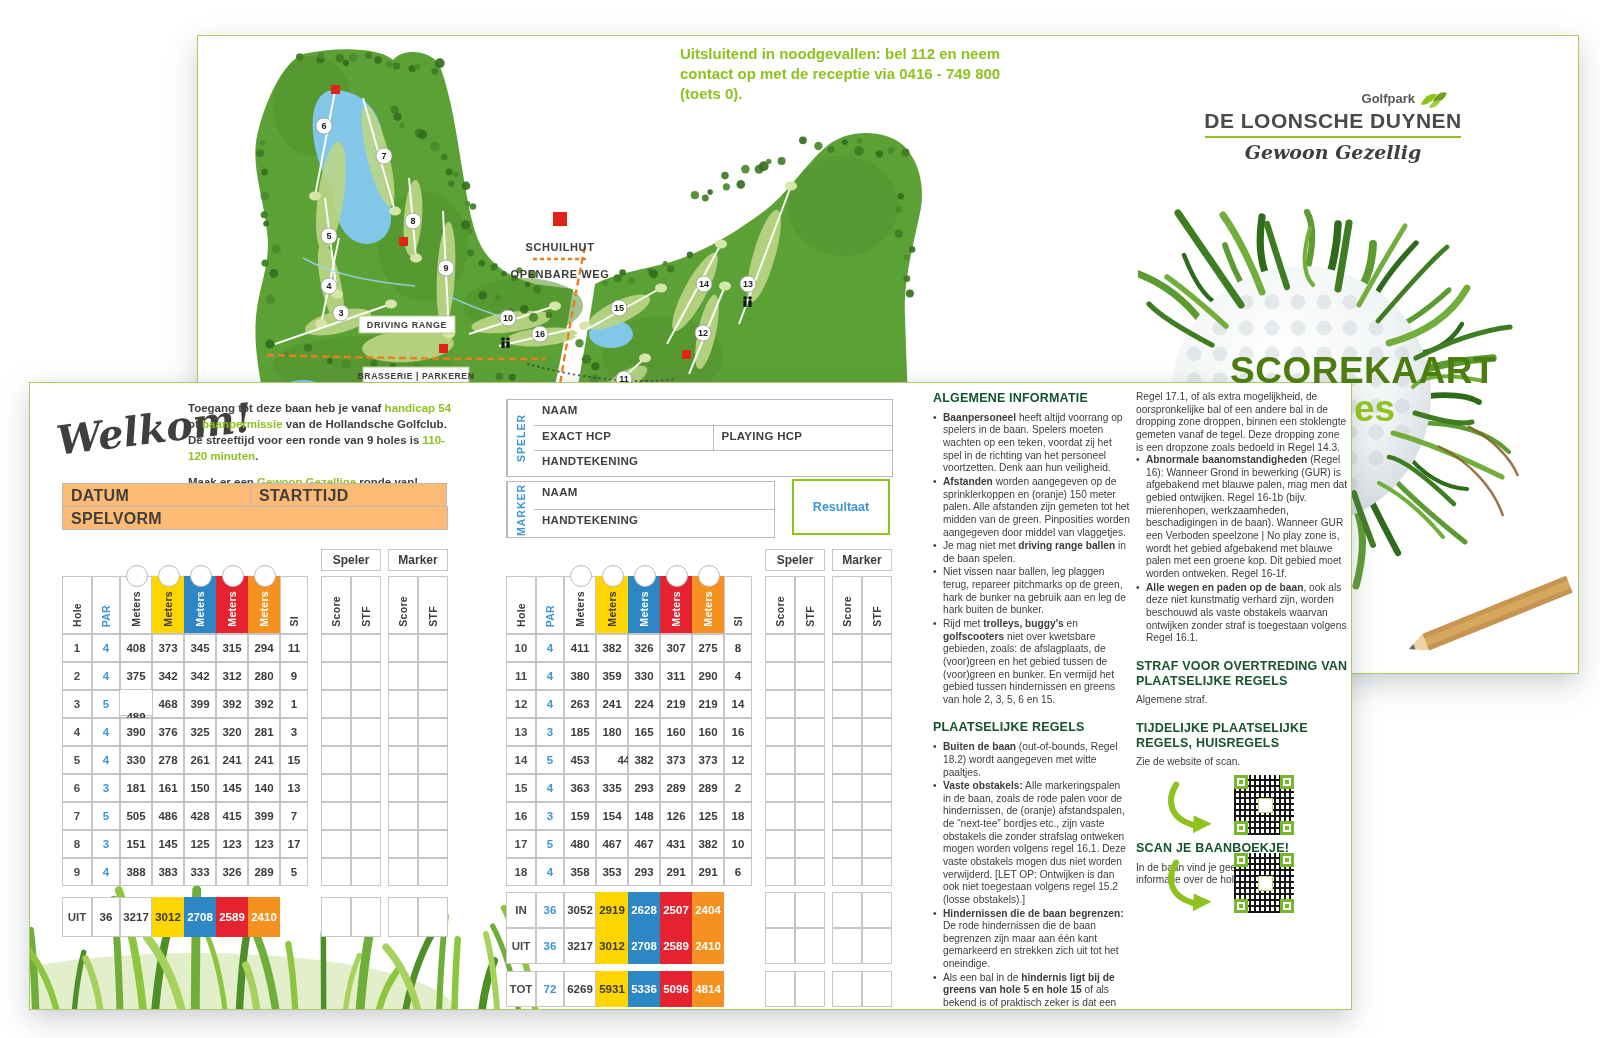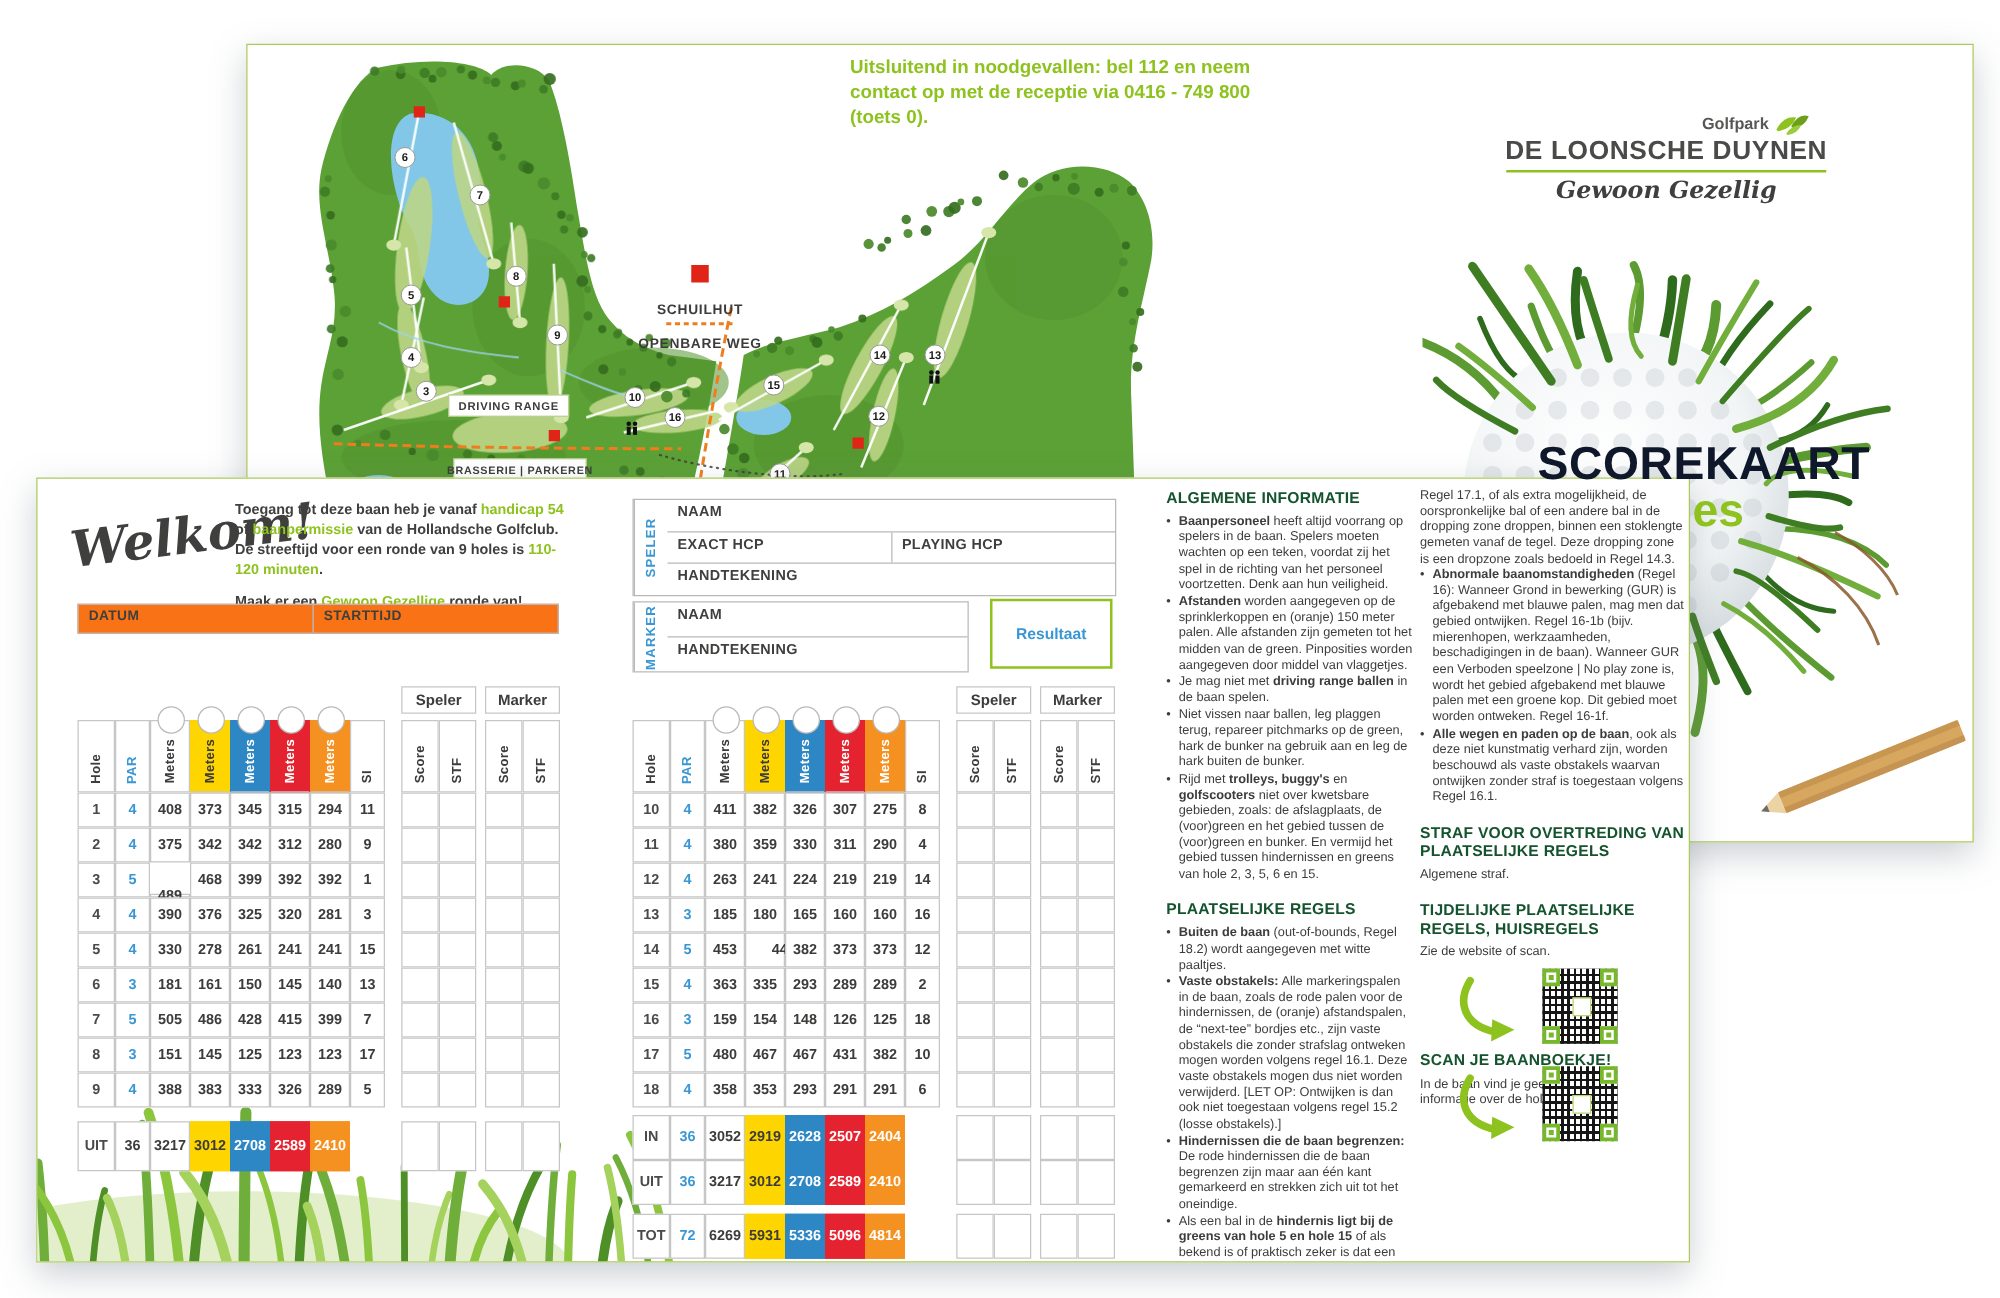--- a/index.html
+++ b/index.html
@@ -20,36 +20,36 @@
   #emergency li{margin-bottom:2px;}
   #logo{position:absolute;left:1005px;top:52px;width:260px;text-align:center;}
   #logo .brand-row{display:flex;justify-content:flex-end;align-items:center;gap:4px;
                    font-size:13px;font-weight:bold;color:#575756;padding-right:14px;}
   #logo .name{font-size:21px;font-weight:bold;color:#4a4a49;letter-spacing:.5px;margin-top:1px;}
   #logo .rule{border-top:2px solid #8dc21f;margin:3px 2px;}
   #logo .tagline{font-family:"DejaVu Serif",serif;font-style:italic;font-weight:bold;
                  font-size:19px;color:#3f3f3e;}
   #cover-svg{position:absolute;left:940px;top:140px;}
   #cover-title{position:absolute;left:1032px;top:314px;font-size:37px;font-weight:bold;
-               color:#0f172a;letter-spacing:.5px;z-index:2;}
+               color:#4d7c0f;letter-spacing:.5px;z-index:2;}
   #cover-partial{position:absolute;left:1156px;top:352px;font-size:37px;font-weight:bold;
                color:#8dc21f;z-index:2;}
   .map-label{font-weight:bold;fill:#3c3c3b;letter-spacing:.6px;}
 
   
   #welkom{position:absolute;left:26px;top:22px;font-family:"DejaVu Serif",serif;
           font-style:italic;font-weight:bold;font-size:40px;color:#3f3f3e;
           transform:rotate(-7deg);}
   #intro{position:absolute;left:158px;top:18px;width:272px;font-size:11.5px;
          font-weight:bold;line-height:1.38;color:#3f3f3e;}
   #intro .cta{margin-top:11px;}
   .fieldbox{position:absolute;left:32px;top:100px;width:386px;}
   .frow{display:flex;}
   .fcell{border:1px solid #b9b9b9;height:16px;padding:3px 8px;font-weight:bold;
-         font-size:11px;color:#3f3f3e;letter-spacing:.3px;background:#f97316;}
+         font-size:16px;color:#3f3f3e;letter-spacing:.3px;background:#fdba74;}
   .fcell.c1{width:171px;}
   .fcell.c2{width:179px;margin-left:-1px;}
   .fcell.full{width:369px;margin-top:-1px;}
 
   .infobox{position:absolute;display:flex;border:1px solid #b9b9b9;background:#fff;}
   .infobox .vlabel{width:26px;display:flex;align-items:center;justify-content:center;
         writing-mode:vertical-rl;transform:rotate(180deg);color:#3a97d3;font-weight:bold;
         font-size:10.5px;letter-spacing:1px;border-right:1px solid #b9b9b9;}
   .infobox .rows{flex:1;display:flex;flex-direction:column;}
   .irow{display:flex;border-bottom:1px solid #b9b9b9;flex:1;}
@@ -560,20 +560,23 @@
   <div id="intro">
     <div>Toegang tot deze baan heb je vanaf <span class="grn">handicap 54</span> of <span class="grn">baanpermissie</span> van de Hollandsche Golfclub. De streeftijd voor een ronde van 9 holes is <span class="grn">110-120 minuten</span>.</div>
     <div class="cta">Maak er een <span class="grn">Gewoon Gezellige</span> ronde van!</div>
   </div>
 
   <div class="fieldbox">
     <div class="frow">
       <div class="fcell c1">DATUM</div>
       <div class="fcell c2">STARTTIJD</div>
     </div>
+    <div class="frow">
+      <div class="fcell full">SPELVORM</div>
+    </div>
   </div>
 
   <div class="infobox" id="speler-box">
     <div class="vlabel">SPELER</div>
     <div class="rows">
       <div class="irow">
           <div class="icell">NAAM</div>
         </div>
       <div class="irow">
         <div class="icell half">EXACT HCP</div>

